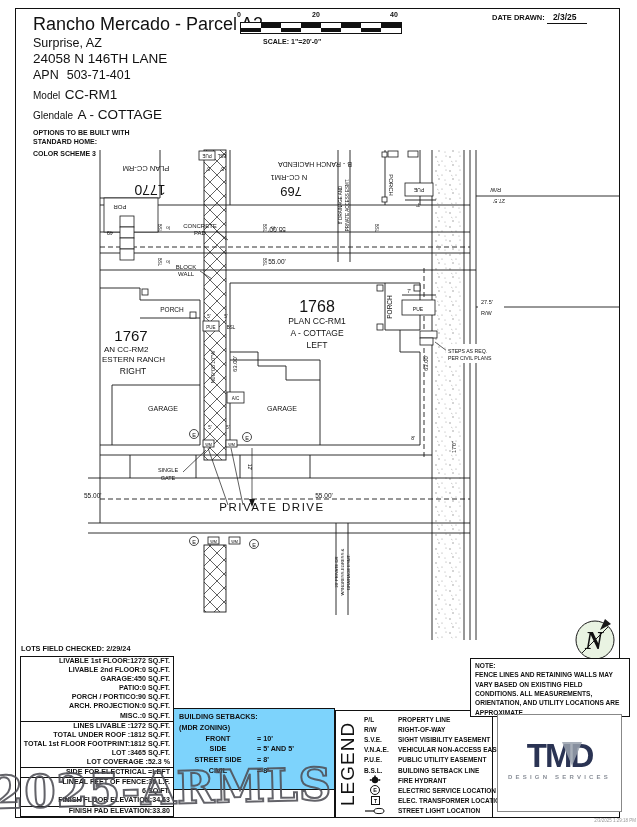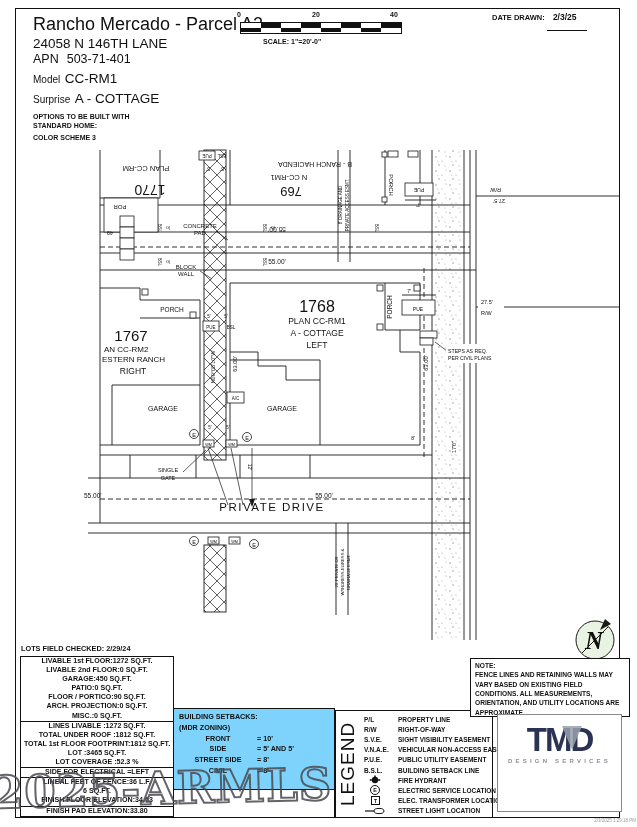--- a/index.html
+++ b/index.html
@@ -21,27 +21,27 @@
   .h-opt{font-size:7px;font-weight:bold;line-height:1.35;margin-top:4px;}
   .h-cs{font-size:7px;font-weight:bold;margin-top:3px;}
   .gap{display:inline-block;width:8px;}
   
   .sb-lbl{font-size:7px;font-weight:bold;z-index:3;}
   .sb{left:240px;top:22px;width:160px;height:10px;border:1px solid #111;z-index:3;}
   .sb .r1{height:4.5px;background:repeating-linear-gradient(90deg,#fff 0 20px,#111 20px 40px);}
   .sb .r2{height:4.5px;background:repeating-linear-gradient(90deg,#111 0 20px,#fff 20px 40px);}
   .sb-scale{left:263px;top:38px;font-size:7px;font-weight:bold;z-index:3;}
   .dd{left:492px;top:12px;z-index:3;font-size:7.5px;font-weight:bold;}
-  .dd .v{font-size:8.5px;border-bottom:1px solid #111;padding:0 10px 8px 6px;}
+  .dd .v{font-size:8.5px;border-bottom:1px solid #111;padding:0 10px 1px 6px;}
   
   .lfc{left:21px;top:644px;font-size:7.3px;font-weight:bold;z-index:4;}
   .atable{left:20px;top:656px;width:152px;border:1.5px solid #111;z-index:4;background:#fff;}
   .sect{border-bottom:1.5px solid #111;}
   .sect:last-child{border-bottom:none;}
-  .arow{display:flex;justify-content:center;height:9.1px;line-height:9.4px;
+  .arow{display:flex;justify-content:flex-end;height:9.1px;line-height:9.4px;
         font-size:7.1px;font-weight:bold;padding:0 3px;white-space:nowrap;}
   
   .sbx{left:173px;top:708px;width:150px;height:74px;border:1.5px solid #111;z-index:4;
        padding:3px 5px;background:#7dd3fc;font-size:7.2px;font-weight:bold;line-height:1.5;}
   .sbx .srow{display:flex;text-align:center;}
   .sbx .sl{width:78px;}
   
   .lgd{left:334px;top:710px;width:157px;height:106px;border:1.5px solid #111;z-index:4;
        background:#fff;display:flex;}
   .lgd-title{width:24px;border-right:1px solid #111;display:flex;align-items:center;justify-content:center;
@@ -52,21 +52,21 @@
   .cir-e{width:8px;height:8px;border:1px solid #111;border-radius:50%;font-size:5.5px;
          display:flex;align-items:center;justify-content:center;margin-left:6px;}
   .box-t{width:7px;height:7px;border:1px solid #111;font-size:5px;
          display:flex;align-items:center;justify-content:center;margin-left:7px;}
   
   .note{left:470px;top:658px;width:150px;height:53px;border:1.5px solid #111;z-index:4;
         background:#fff;padding:2px 4px;font-size:6.6px;font-weight:bold;line-height:1.42;}
   
   .firm{left:497px;top:714px;width:123px;height:96px;border:1px solid #888;z-index:4;
         background:#fff;text-align:center;}
-  .tmd{position:relative;display:inline-block;margin-top:8px;font-size:33px;font-weight:bold;
+  .tmd{position:relative;display:inline-block;margin-top:24px;font-size:33px;font-weight:bold;
        color:#2a3353;letter-spacing:-2px;line-height:1;}
   .tmd-v{position:absolute;left:35px;top:3px;width:0;height:0;border-left:10px solid transparent;
        border-right:10px solid transparent;border-top:24px solid #99a1ad;opacity:.85;}
   .tagline{font-size:6px;letter-spacing:3.2px;color:#8a8f98;font-weight:bold;margin-top:2px;}
   .faddr{margin-top:5px;text-align:left;padding-left:11px;font-size:8.3px;line-height:1.4;color:#222;}
   .tstamp{left:544px;top:818px;width:92px;text-align:right;font-size:4.5px;color:#999;z-index:4;}
   
   .wm{left:-8px;top:762px;z-index:9;font-family:"DejaVu Serif",serif;font-size:45px;font-weight:bold;
       color:transparent;-webkit-text-stroke:2px #4e4e55;letter-spacing:1px;
       transform:rotate(-1.5deg);opacity:.88;white-space:nowrap;}
@@ -252,24 +252,25 @@
     <g>
       <circle cx="595" cy="640" r="19" fill="#e9f3e2" stroke="#1a1a1a" stroke-width="1"></circle>
       <path d="M582 653L608 627" stroke="#1a1a1a" stroke-width="1" fill="none"></path>
       <polygon points="611,624 600,630 605,619" fill="#1a1a1a"></polygon>
       <text x="594" y="649" font-size="25" text-anchor="middle" font-weight="bold" font-style="italic" style="font-family:'Liberation Serif',serif">N</text>
     </g>
   </svg>
 
   <div class="abs hdr">
     <div class="h-l1">Rancho Mercado - Parcel A2</div>
+    <div class="h-l2">Surprise, AZ</div>
     <div class="h-addr">24058 N 146TH LANE</div>
     <div class="h-apn"><span>APN</span><span class="gap"></span><span>503-71-401</span></div>
     <div><span class="h-sm">Model</span> <span class="h-big">CC-RM1</span></div>
-    <div><span class="h-sm">Surprise</span> <span class="h-big">A - COTTAGE</span></div>
+    <div><span class="h-sm">Glendale</span> <span class="h-big">A - COTTAGE</span></div>
     <div class="h-opt"><span>OPTIONS TO BE BUILT WITH</span><br><span>STANDARD HOME:</span></div>
     <div class="h-cs">COLOR SCHEME 3</div>
   </div>
 
   <div class="abs sb-lbl" style="left:237px;top:11px;">0</div>
   <div class="abs sb-lbl" style="left:312px;top:11px;">20</div>
   <div class="abs sb-lbl" style="left:390px;top:11px;">40</div>
   <div class="abs sb">
       <div class="r1"></div>
       <div class="r2"></div>
@@ -294,21 +295,21 @@
         </div>
       <div class="arow">
           <span>GARAGE:</span>
           <span>450 SQ.FT.</span>
         </div>
       <div class="arow">
           <span>PATIO:</span>
           <span>0 SQ.FT.</span>
         </div>
       <div class="arow">
-          <span>FLOOR / PORTICO:</span>
+          <span>PORCH / PORTICO:</span>
           <span>90 SQ.FT.</span>
         </div>
       <div class="arow">
           <span>ARCH. PROJECTION:</span>
           <span>0 SQ.FT.</span>
         </div>
       <div class="arow">
           <span>MISC.:</span>
           <span>0 SQ.FT.</span>
         </div>

